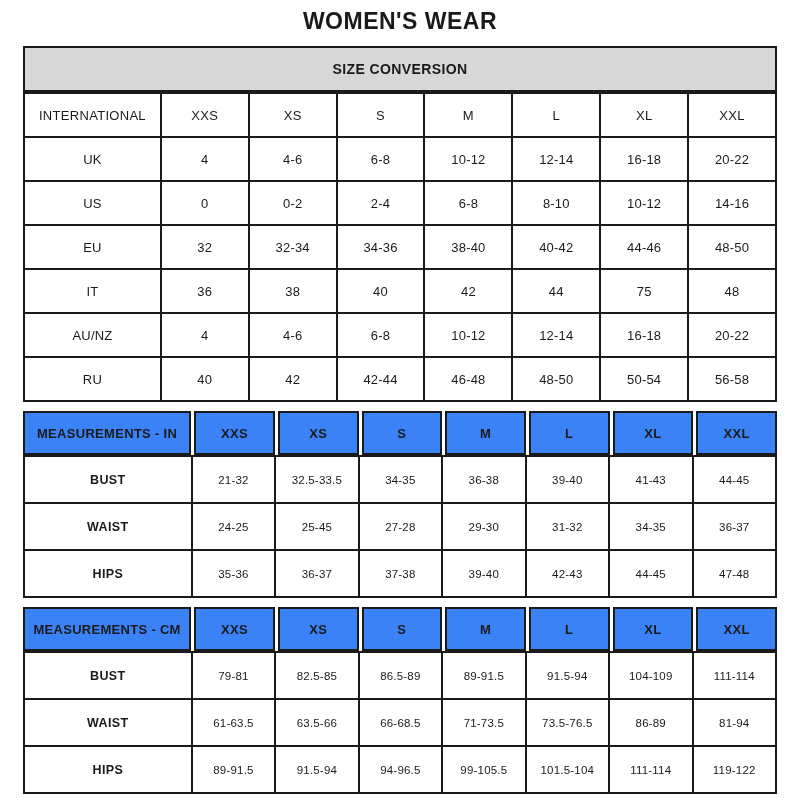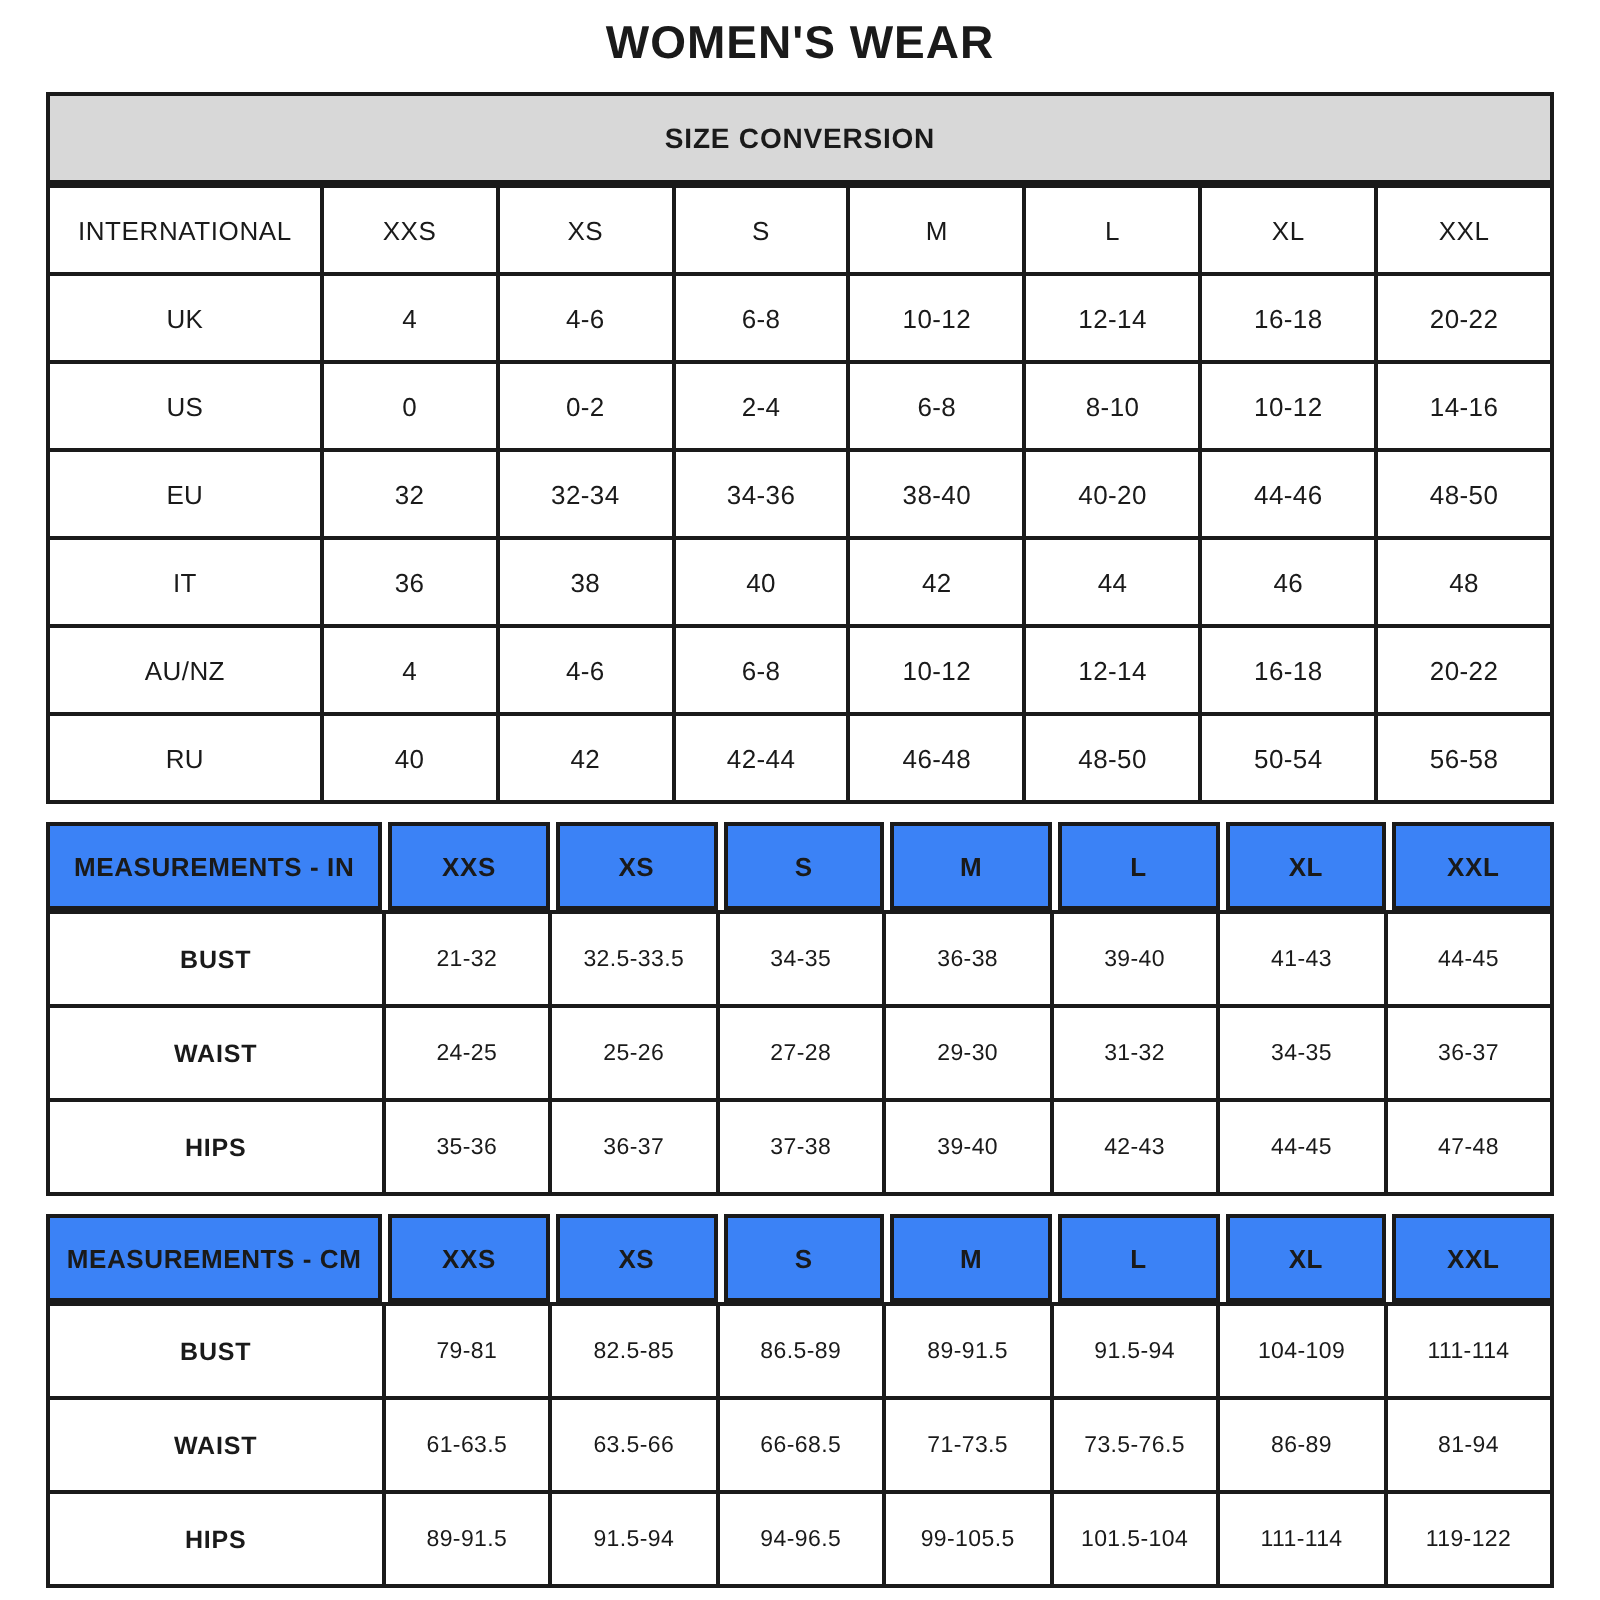--- a/index.html
+++ b/index.html
@@ -122,32 +122,32 @@
             <td>8-10</td>
             <td>10-12</td>
             <td>14-16</td>
           </tr>
           <tr>
             <td class="rlabel">EU</td>
             <td>32</td>
             <td>32-34</td>
             <td>34-36</td>
             <td>38-40</td>
-            <td>40-20</td>
+            <td>40-42</td>
             <td>44-46</td>
             <td>48-50</td>
           </tr>
           <tr>
             <td class="rlabel">IT</td>
             <td>36</td>
             <td>38</td>
             <td>40</td>
             <td>42</td>
             <td>44</td>
-            <td>46</td>
+            <td>75</td>
             <td>48</td>
           </tr>
           <tr>
             <td class="rlabel">AU/NZ</td>
             <td>4</td>
             <td>4-6</td>
             <td>6-8</td>
             <td>10-12</td>
             <td>12-14</td>
             <td>16-18</td>
@@ -196,21 +196,21 @@
             <td>32.5-33.5</td>
             <td>34-35</td>
             <td>36-38</td>
             <td>39-40</td>
             <td>41-43</td>
             <td>44-45</td>
           </tr>
           <tr>
             <td class="rlabel">WAIST</td>
             <td>24-25</td>
-            <td>25-26</td>
+            <td>25-45</td>
             <td>27-28</td>
             <td>29-30</td>
             <td>31-32</td>
             <td>34-35</td>
             <td>36-37</td>
           </tr>
           <tr>
             <td class="rlabel">HIPS</td>
             <td>35-36</td>
             <td>36-37</td>

